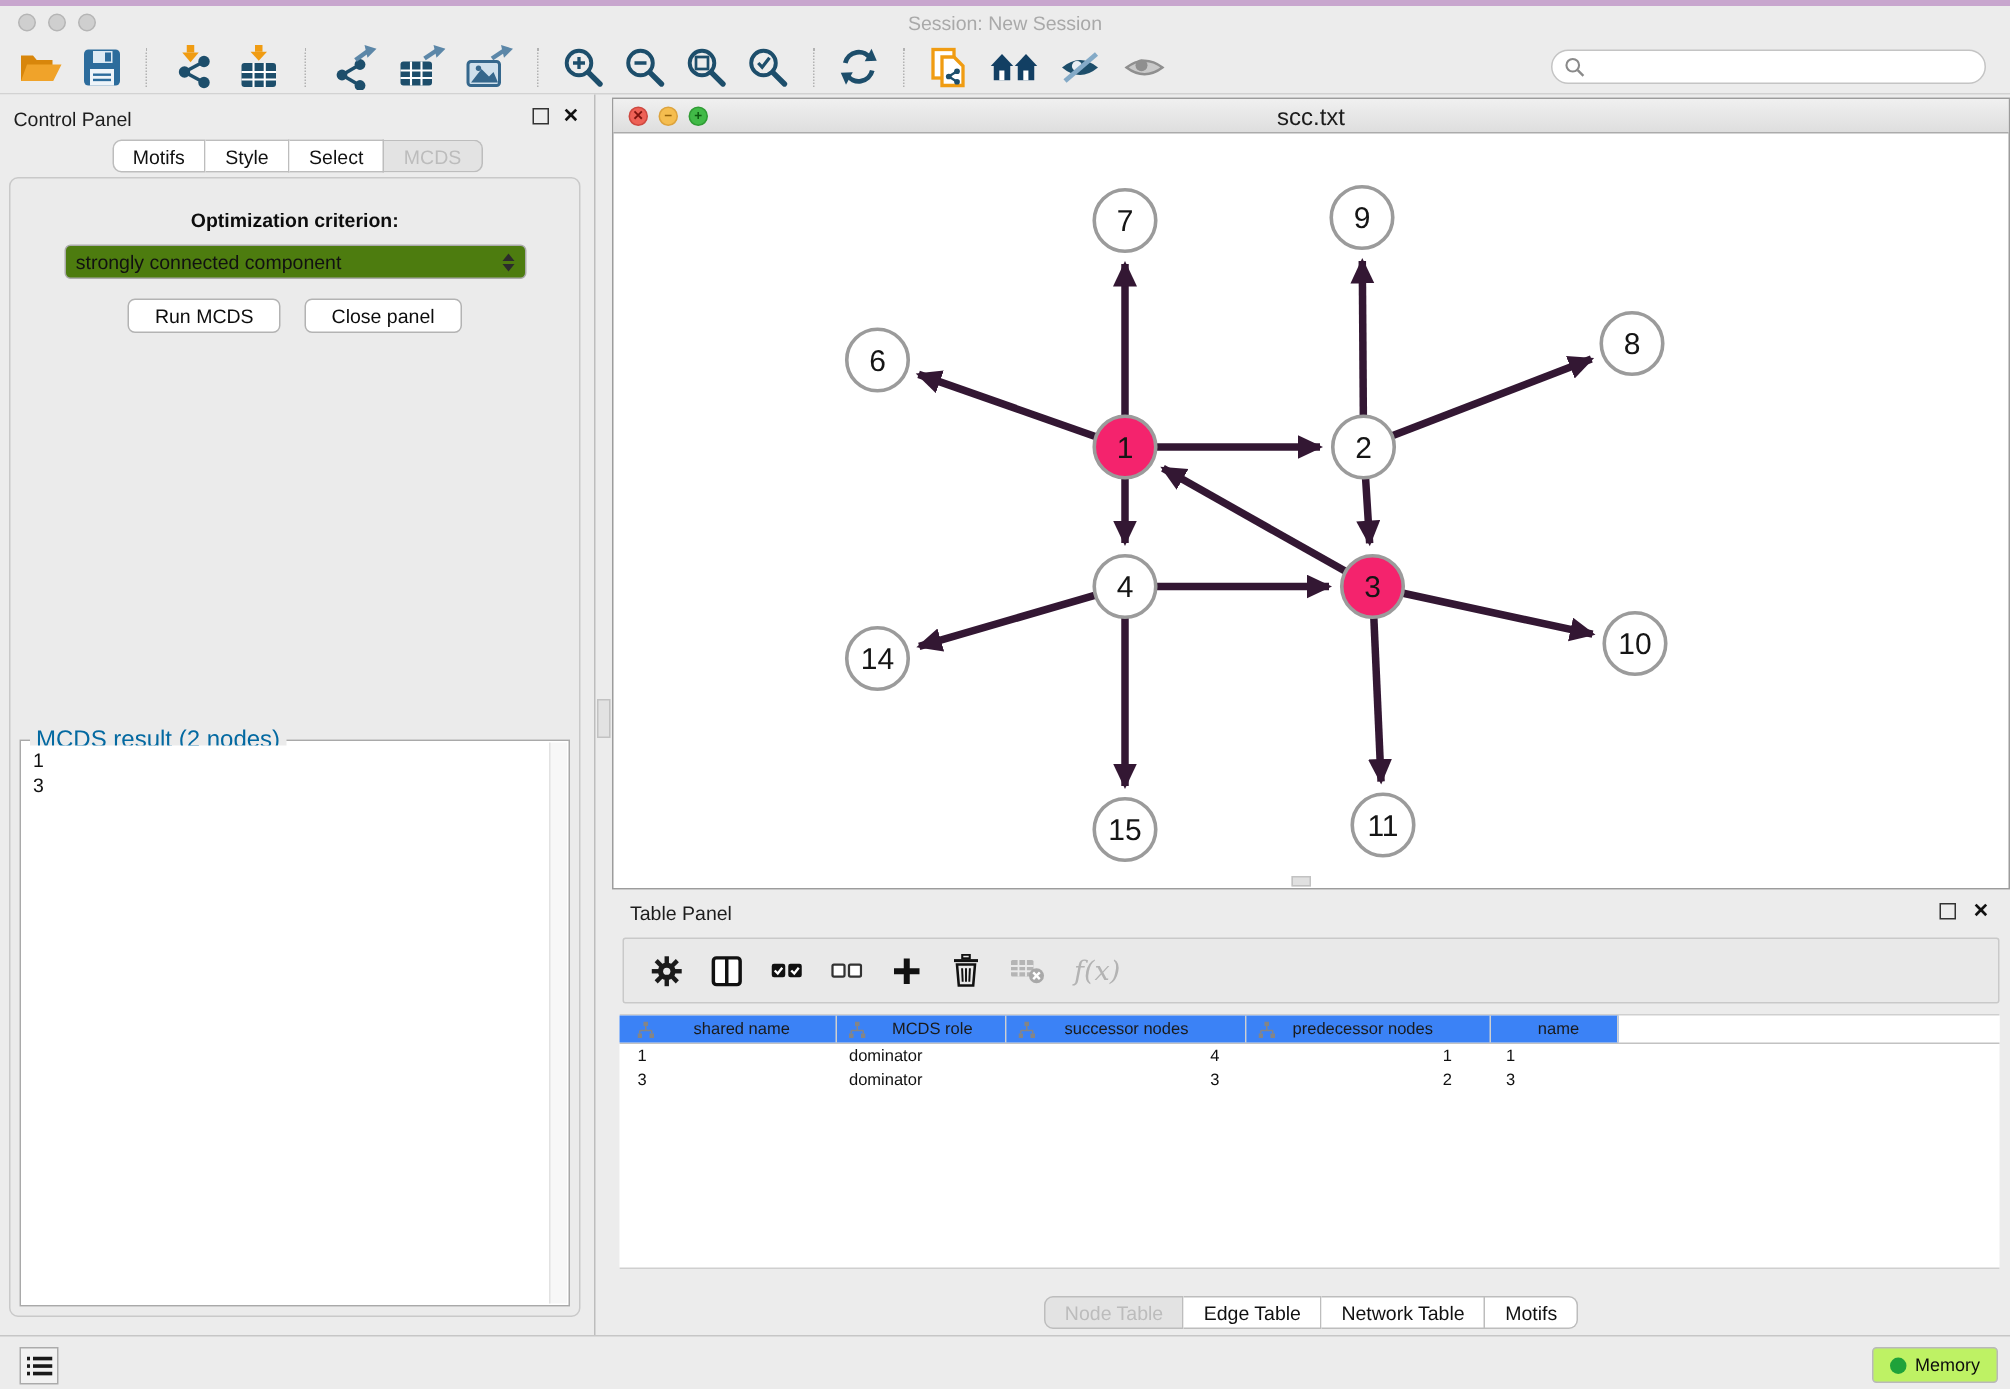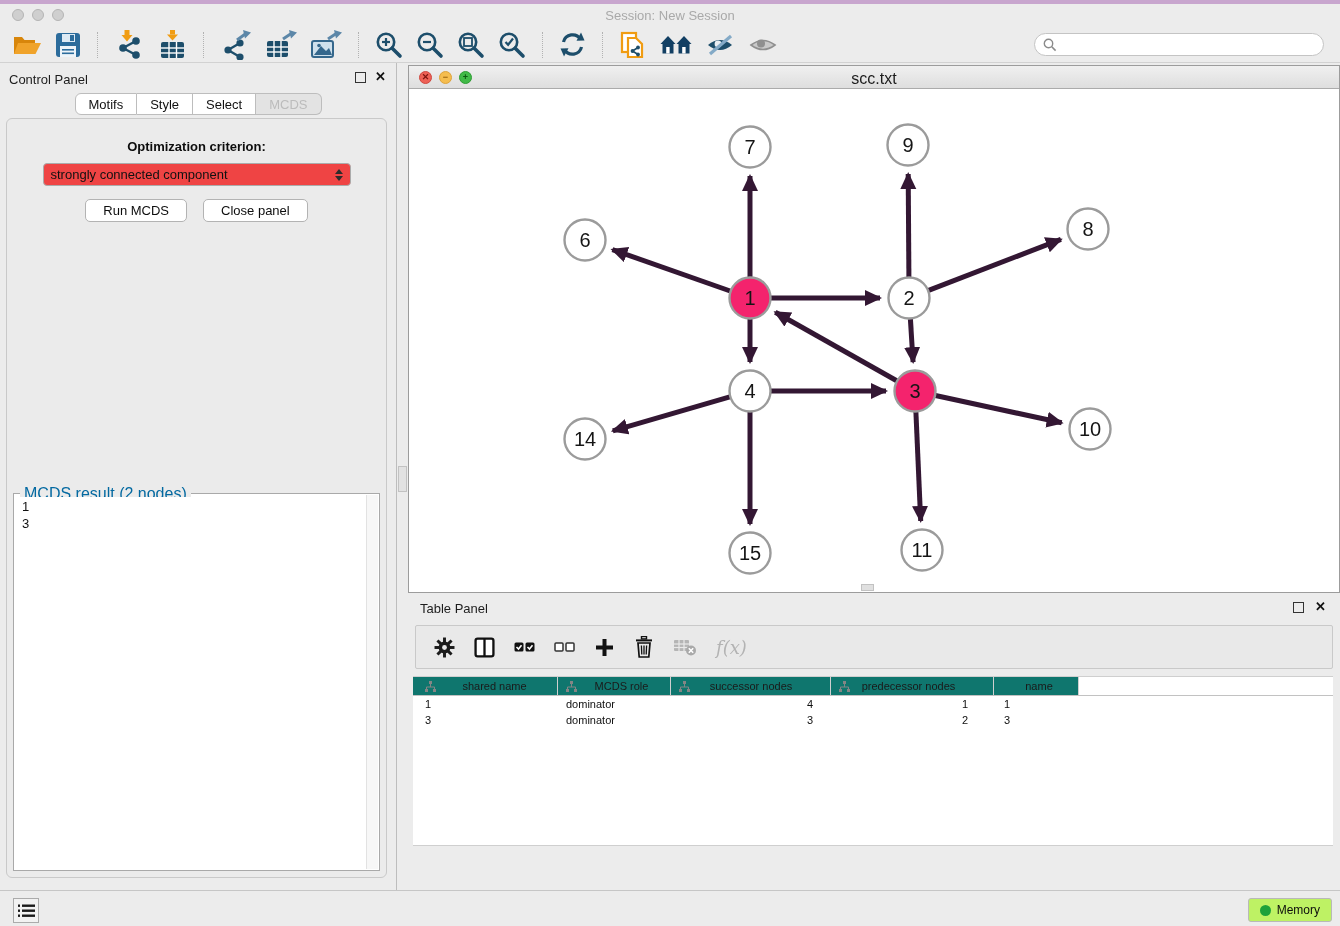--- a/index.html
+++ b/index.html
@@ -33,21 +33,21 @@
   .float-btn { position:absolute; top:9px; width:11px; height:11px; border:1.6px solid #333; background:transparent; }
   .close-x { position:absolute; top:6px; font-size:13px; font-weight:bold; color:#111; background:none; border:none; }
   .seg { display:flex; justify-content:center; }
   .seg .tab { background:#fff; border:1px solid #bdbdbd; border-left:none; padding:0 13px; height:22px; font-size:13px; color:#111; }
   .seg .tab:first-child { border-left:1px solid #bdbdbd; border-radius:6px 0 0 6px; }
   .seg .tab:last-child { border-radius:0 6px 6px 0; }
   .seg .tab.active { background:#e3e3e3; color:#bcbcbc; }
   .cp-body { position:absolute; left:6px; right:9px; top:55px; bottom:12px;
     border:1px solid #c9c9c9; border-radius:6px; background:#ebebeb; }
   .opt-label { margin-top:20px; text-align:center; font-size:13px; color:#0d0d0d;font-weight:bold; }
-  .select { margin:9px auto 0; width:308px; height:23px; background:#ef4444; border:1px solid #ababab; border-radius:4px;
+  .select { margin:9px auto 0; width:308px; height:23px; background:#4d7c0f; border:1px solid #ababab; border-radius:4px;
     display:flex; align-items:center; padding:0 7px; font-size:13px; }
   .select .val { flex:1; }
   .spin { display:flex; flex-direction:column; gap:2px; align-items:center; }
   .spin i { width:0; height:0; border-left:4px solid transparent; border-right:4px solid transparent; }
   .spin .up { border-bottom:5px solid #2c2c2c; }
   .spin .dn { border-top:5px solid #2c2c2c; }
   .btn-row { margin-top:13px; display:flex; justify-content:center; gap:16px; }
   .pbtn { background:#fff; border:1px solid #b3b3b3; border-radius:5px; height:23px; padding:0 17px; font-size:13px; color:#0d0d0d; }
   .result-box { position:absolute; left:6px; right:6px; top:374px; bottom:6px;
     border:1px solid #a9a9a9; background:#fff; }
@@ -72,21 +72,21 @@
 
   
   .table-panel { position:absolute; left:408px; top:595px; width:932px; height:293px; background:#ececec; }
   .tp-title { position:absolute; left:12px; top:6px; font-size:13px; color:#1d1d1d; }
   .tp-toolbar { position:absolute; left:7px; right:7px; top:30px; height:44px; background:#e9e9e9;
     border:1px solid #c9c9c9; border-radius:2px; display:flex; align-items:center; gap:19px; padding:0 18px; }
   .tp-toolbar .tbtn { padding:0; }
   .fx { font-family:"DejaVu Serif", serif; font-style:italic; font-size:18px; color:#b3b3b3; }
   .tbl { position:absolute; left:5px; top:81px; width:920px; height:170px; background:#fff; border-bottom:1px solid #cfcfcf; }
   .tbl-head { display:flex; height:20px; background:#fff; border-top:1px solid #cfcfcf; border-bottom:1px solid #c2c2c2; }
-  .th { display:flex; align-items:center; background:#0f766e; border-right:1px solid #cfcfcf; font-size:11px; color:#1a1a1a; padding:0 4px 0 8px; }
+  .th { display:flex; align-items:center; background:#3b82f6; border-right:1px solid #cfcfcf; font-size:11px; color:#1a1a1a; padding:0 4px 0 8px; }
   .th .lbl { flex:1; text-align:center; }
   .tr { display:flex; height:16px; font-size:11px; color:#101010; align-items:center; }
   .td { overflow:hidden; white-space:nowrap; }
   .c0 { width:145px; padding-left:12px; }
   .c1 { width:113px; padding-left:8px; }
   .c2 { width:160px; text-align:right; padding-right:18px; }
   .c3 { width:163px; text-align:right; padding-right:26px; }
   .c4 { width:85px; padding-left:10px; }
   .tp-tabs { position:absolute; left:0; right:0; top:269px; display:flex; justify-content:center; }
 
@@ -498,20 +498,28 @@
       </div>
       <div class="tr">
         <div class="td c0">3</div>
         <div class="td c1">dominator</div>
         <div class="td c2">3</div>
         <div class="td c3">2</div>
         <div class="td c4">3</div>
       </div>
     </div>
 
+    <div class="tp-tabs">
+      <div class="seg">
+        <button class="tab active">Node Table</button>
+        <button class="tab">Edge Table</button>
+        <button class="tab">Network Table</button>
+        <button class="tab">Motifs</button>
+      </div>
+    </div>
   </div>
 
   <div class="statusbar">
     <button class="list-btn">
       <svg width="17" height="14" viewBox="0 0 17 14">
         <g fill="#1a1a1a">
           <rect x="0" y="0.5" width="2" height="2.4"></rect>
             <rect x="4" y="0.5" width="13" height="2.4"></rect>
           <rect x="0" y="5.5" width="2" height="2.4"></rect>
             <rect x="4" y="5.5" width="13" height="2.4"></rect>

